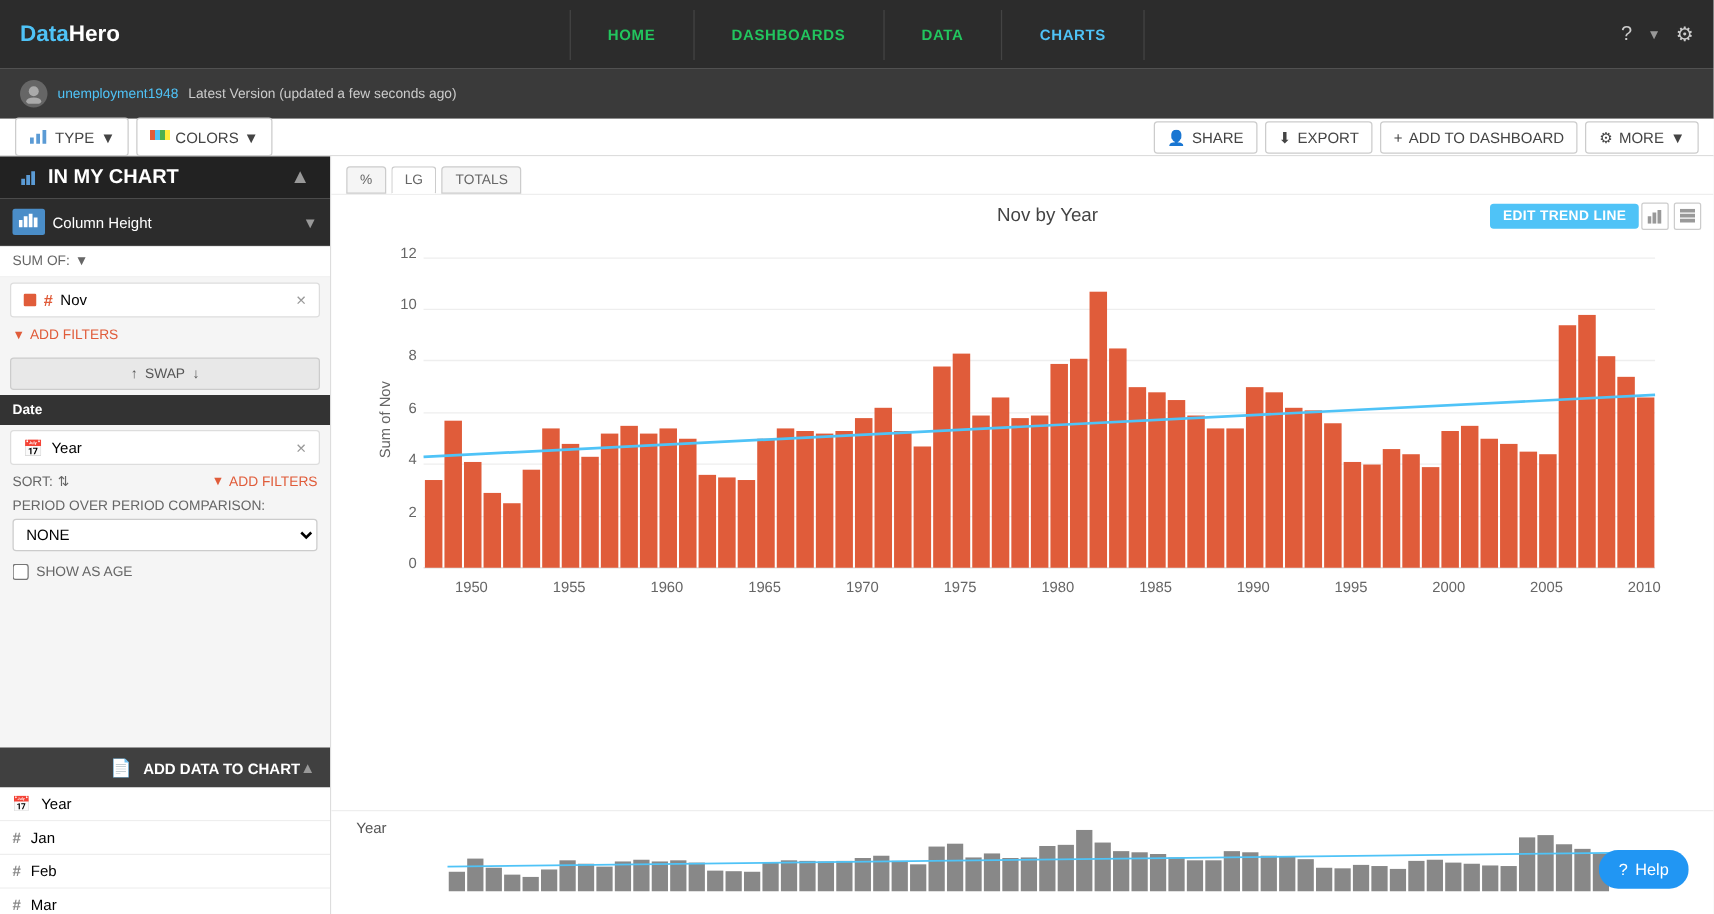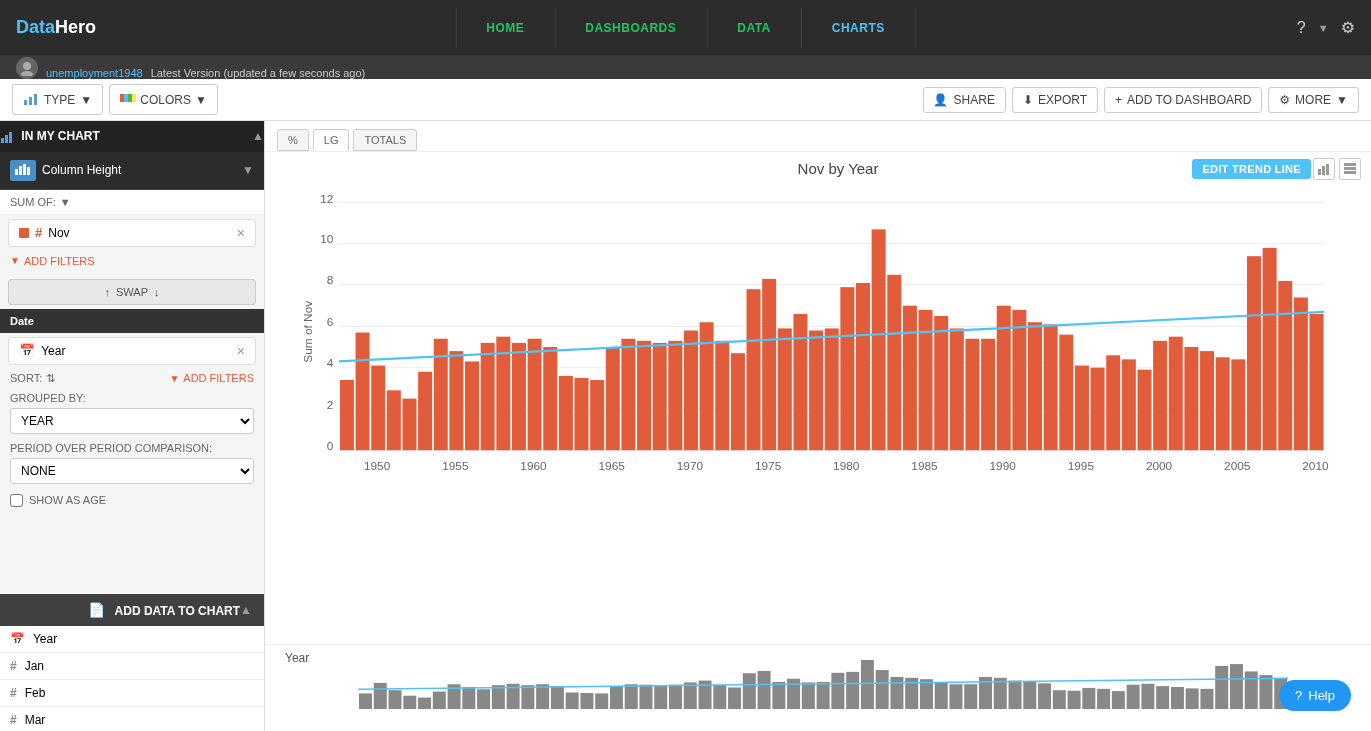--- a/index.html
+++ b/index.html
@@ -46,44 +46,44 @@
       display: flex;
       align-items: center;
       gap: 12px;
       color: #ccc;
     }
     .nav-icon { cursor: pointer; font-size: 16px; }
 
     
     .sub-header {
       background: #3a3a3a;
-      height: 24px;
-      display: flex;
-      align-items: flex-end;
+      height: 40px;
+      display: flex;
+      align-items: center;
       padding: 0 16px;
       gap: 8px;
     }
     .avatar-circle {
       width: 22px;
       height: 22px;
       border-radius: 50%;
       background: #666;
       display: flex;
       align-items: center;
       justify-content: center;
       color: white;
       font-size: 10px;
     }
     .sub-header-text { color: #ccc; font-size: 11px; }
     .sub-header-link { color: #4fc3f7; font-size: 11px; text-decoration: none; }
 
     
     .toolbar {
       background: white;
-      height: 42px;
+      height: 30px;
       display: flex;
       align-items: center;
       padding: 0 12px;
       border-bottom: 1px solid #ddd;
       gap: 6px;
     }
     .toolbar-btn {
       display: flex;
       align-items: center;
       gap: 5px;
@@ -113,22 +113,22 @@
       background: #f5f5f5;
       border-right: 1px solid #ddd;
       display: flex;
       flex-direction: column;
       overflow-y: auto;
       flex-shrink: 0;
     }
     .sidebar-section-header {
       background: #222;
       color: white;
-      padding: 8px 0;
-      font-size: 12px;
+      padding: 8px 16px;
+      font-size: 16px;
       font-weight: bold;
       display: flex;
       align-items: center;
       justify-content: space-between;
     }
     .section-expand { color: #999; cursor: pointer; }
 
     .chart-type-selector {
       display: flex;
       align-items: center;
@@ -552,26 +552,20 @@
         <span class="sort-label">
           <span>SORT:</span>
           <span>⇅</span>
         </span>
         <span style="display:flex;align-items:center;gap:4px;">
           <span class="filter-icon">▼</span>
           <span class="add-filters-link">ADD FILTERS</span>
         </span>
       </div>
 
-      <div class="grouped-by-row">
-        <span>GROUPED BY:</span>
-        <select class="select-dropdown">
-          <option>YEAR</option>
-        </select>
-      </div>
 
       <div class="period-row">
         <span>PERIOD OVER PERIOD COMPARISON:</span>
         <select class="select-dropdown">
           <option>NONE</option>
         </select>
       </div>
 
       <div class="show-as-age">
         <input type="checkbox" style="">

